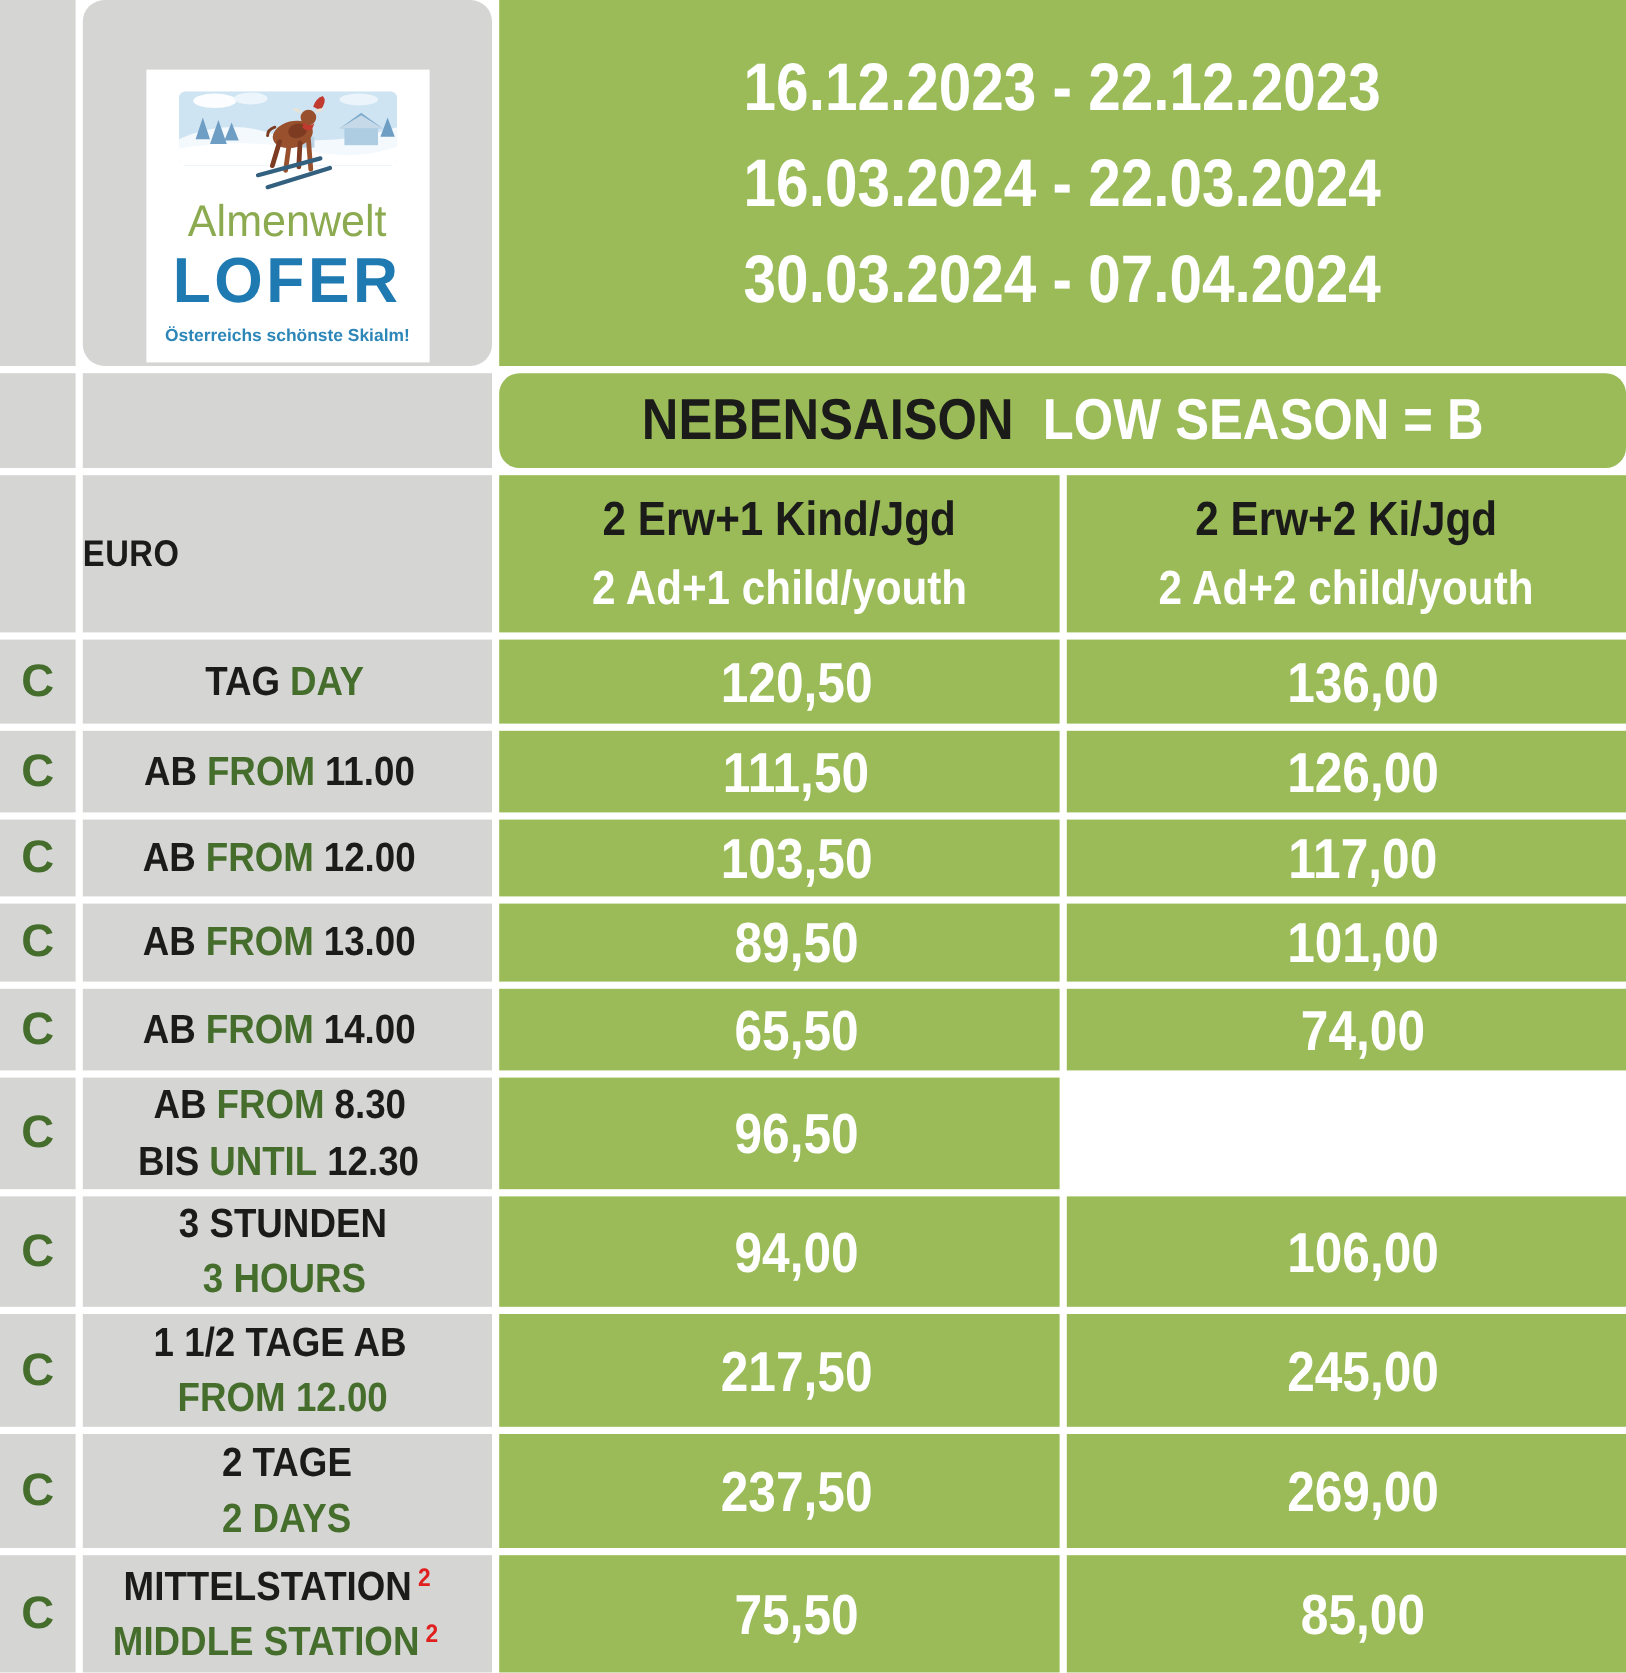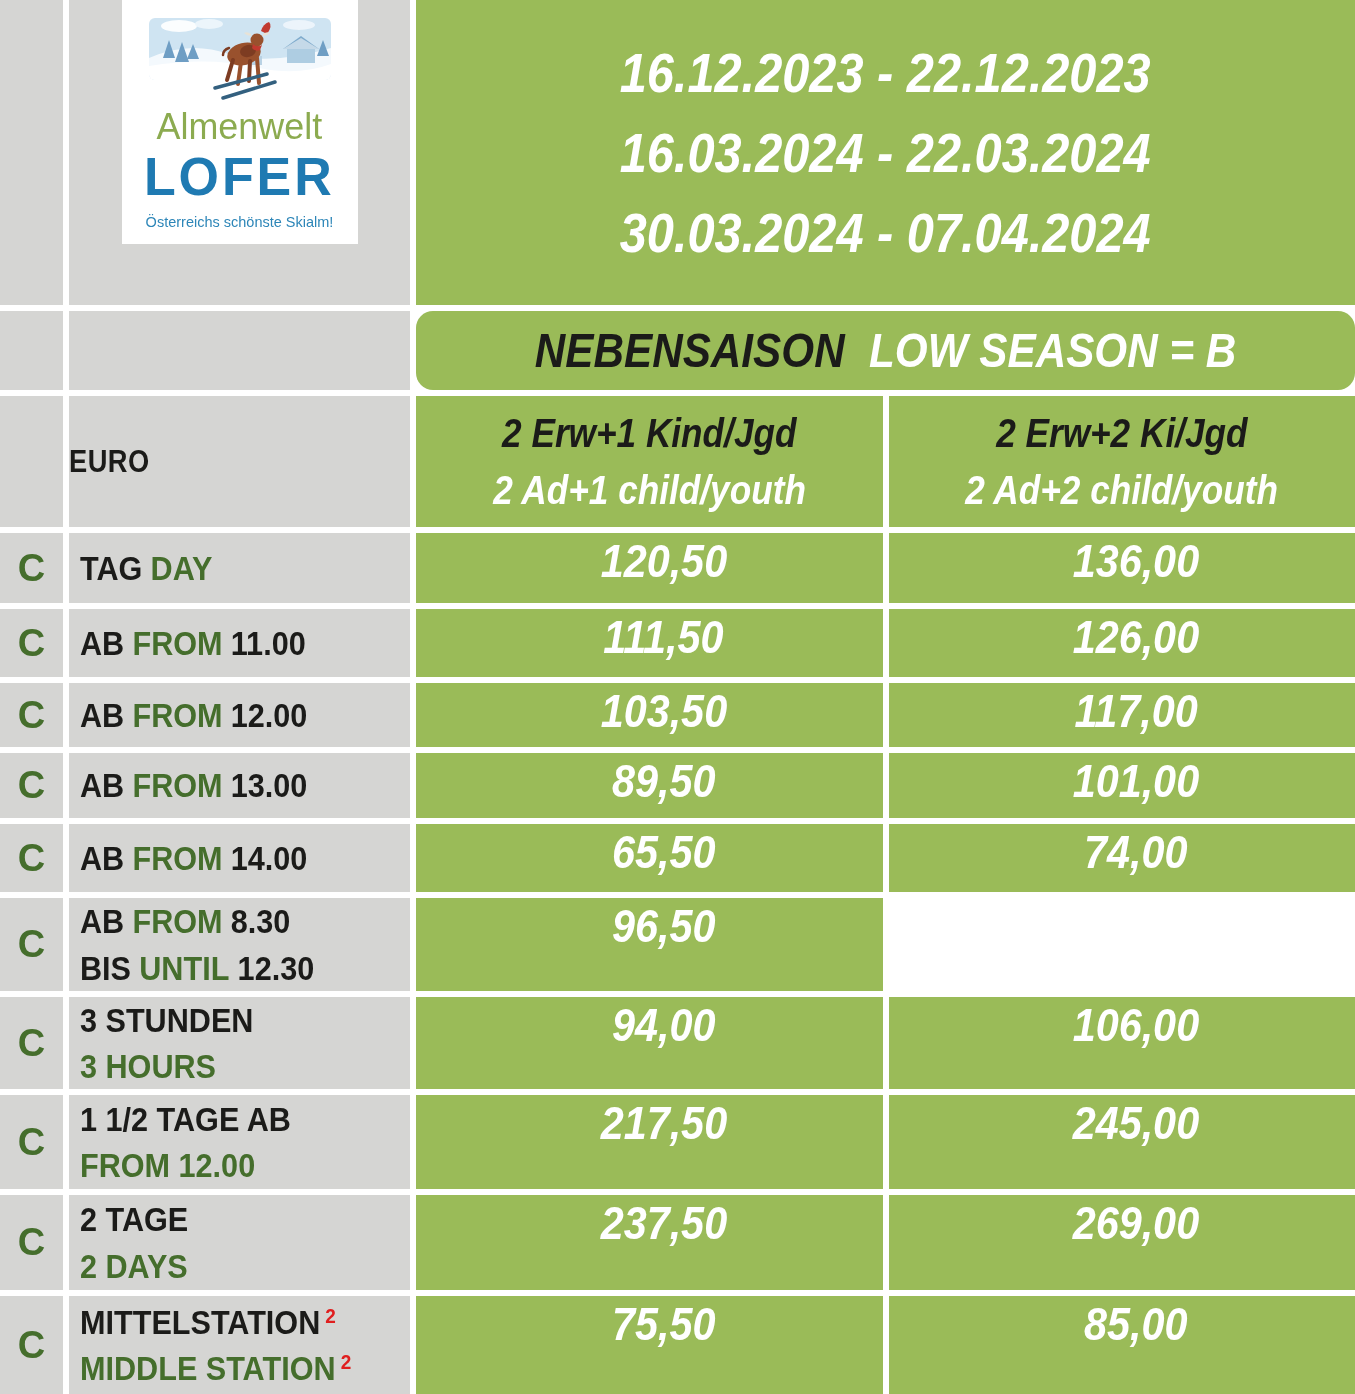--- a/index.html
+++ b/index.html
@@ -18,23 +18,23 @@
     position:relative;
     width:1355px;height:1394px;
     display:grid;
     grid-template-columns:63px 341px 467px 466px;
     grid-template-rows:305px 79px 131px 70px 68px 64px 65px 68px 93px 92px 94px 95px 98px;
     gap:6px;
     background:#ffffff;
     font-family:"Liberation Sans","DejaVu Sans",sans-serif;
     overflow:hidden;
   }
-  .cell{min-width:0;min-height:0;}
+  .cell{min-width:0;min-height:0;align-items:center;}
   .gray{background:var(--gray-cell);}
-  .green{background:var(--green-cell);font-style:italic;}
+  .green{background:var(--green-cell);}
   .gc1{grid-column:1}.gc2{grid-column:2}.gc3{grid-column:3}.gc4{grid-column:4}
   .span34{grid-column:3/5}
 
   
   .dates-cell{display:flex;flex-direction:column;justify-content:center;align-items:center;row-gap:15px;}
   .date-line{color:var(--text-white);font-weight:700;font-size:56px;white-space:nowrap;transform:scaleX(.87);letter-spacing:0;}
 
   
   .season-cell{display:flex;align-items:center;justify-content:center;border-radius:17px;}
   .season-inner{font-size:48px;font-weight:700;white-space:nowrap;transform:scaleX(.88);}
@@ -53,26 +53,26 @@
   .label-cell{display:flex;flex-direction:column;justify-content:center;padding-left:11px;font-size:34px;font-weight:700;line-height:1.36;}
   .lbl-line{transform:scaleX(.9);transform-origin:left center;white-space:nowrap;}
   .part+.part{margin-left:.27em;}
   .p-de{color:var(--text-dark);}
   .p-en{color:var(--text-green);}
   .p-sup{color:var(--sup-red);font-size:.62em;vertical-align:.5em;line-height:0;margin-left:.32em;}
   .price-cell{display:flex;justify-content:center;padding-left:28px;}
   .price-cell>span{color:var(--text-white);font-size:47px;font-weight:700;white-space:nowrap;transform:scaleX(.88);}
 
   
-  .logo-cell{display:flex;justify-content:center;align-items:flex-start;}
+  .logo-cell{display:flex;justify-content:center;align-items:flex-start;padding-top:58px;border-radius:18px;}
   .logo-box{width:236px;height:244px;background:#ffffff;display:flex;flex-direction:column;align-items:center;overflow:visible;}
   .logo-art{margin-top:18px;flex:none;}
   .brand-top{color:var(--logo-green);font-size:37px;font-weight:500;line-height:1;margin-top:2px;transform:scaleX(.97);}
   .brand-main{color:var(--logo-blue);font-size:53px;font-weight:700;letter-spacing:3px;line-height:1;margin-top:5px;transform:scaleX(.98);}
-  .brand-tagline{color:var(--logo-lightblue);font-size:14.5px;font-weight:400;margin-top:11px;white-space:nowrap;}
+  .brand-tagline{color:var(--logo-lightblue);font-size:14.5px;font-weight:700;margin-top:11px;white-space:nowrap;}
 </style>
 </head>
 <body>
 
 <div class="sheet">
 
   <div class="cell gray gc1" style="grid-row:1"></div>
   <div class="cell gray gc2 logo-cell" style="grid-row:1">
     <div class="logo-box">
       <svg class="logo-art" width="182" height="88" viewBox="0 0 182 88">

